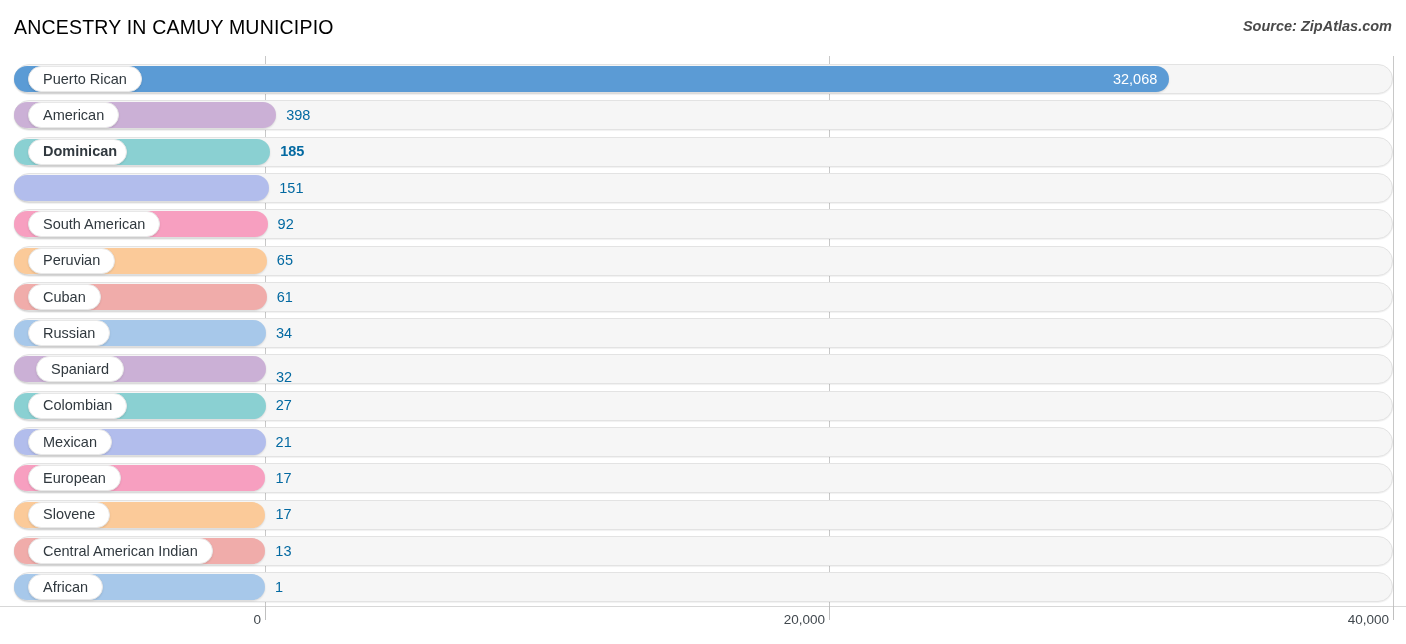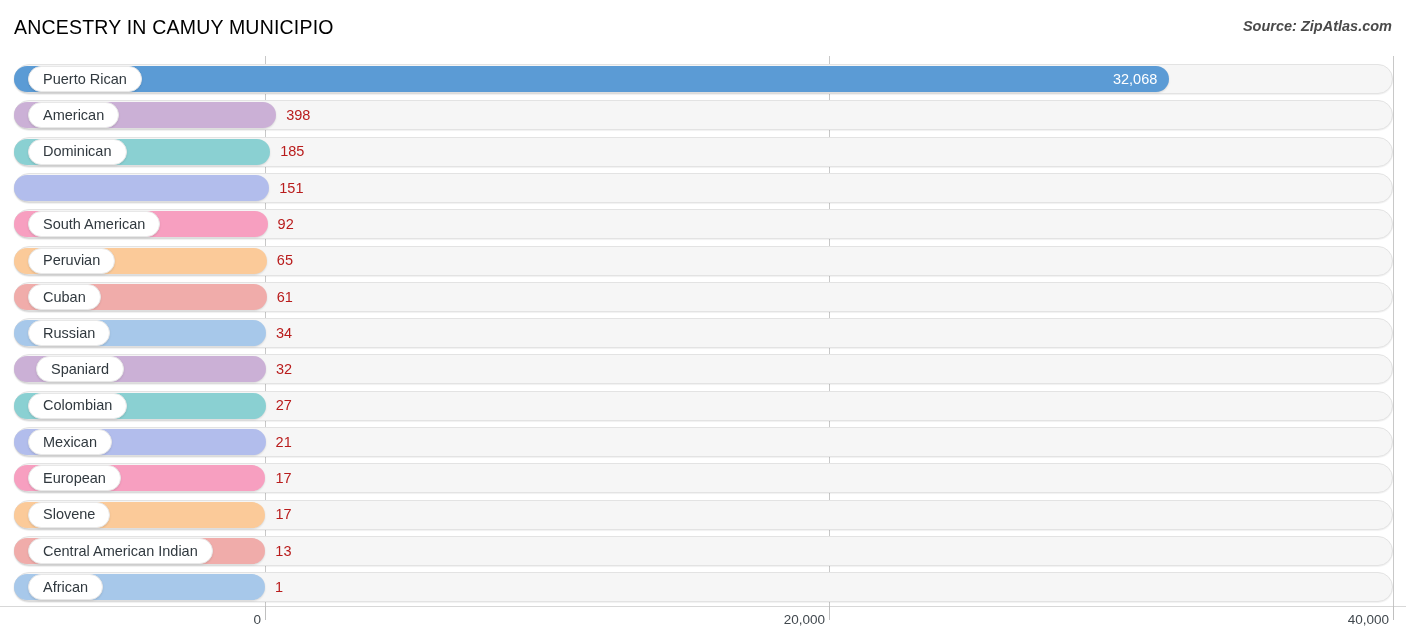--- a/index.html
+++ b/index.html
@@ -111,21 +111,21 @@
     white-space: nowrap;
     line-height: 1;
   }
   .value {
     position: absolute;
     top: 4px;
     height: 26px;
     display: flex;
     align-items: center;
     font-size: 14.5px;
-    color: #b91c1c;
+    color: #0369a1;
     white-space: nowrap;
     line-height: 1;
   }
   .value.inside {
     color: #ffffff;
     justify-content: flex-end;
   }
 
   
   #axis {
@@ -182,21 +182,21 @@
         <div class="value inside" style="left: 1087.32px; width: 70px;">32,068</div>
       </div>
       <div class="row" style="top: 42.3px;">
         <div class="track"></div>
         <div class="bar" style="width: 262.224px; background: rgb(203, 176, 214);"></div>
         <div class="pill" style="left: 28px; width: 91px;">
           <span class="pill-label">American</span>
         </div>
         <div class="value" style="left: 286.224px;">398</div>
       </div>
-      <div class="row" style="top: 78.6px;">
+      <div class="row" style="top: 78.6px; font-weight: bold;">
         <div class="track"></div>
         <div class="bar" style="width: 256.217px; background: rgb(138, 208, 210);"></div>
         <div class="pill" style="left: 28px; width: 99px;">
           <span class="pill-label">Dominican</span>
         </div>
         <div class="value" style="left: 280.217px;">185</div>
       </div>
       <div class="row" style="top: 114.9px;">
         <div class="track"></div>
         <div class="bar" style="width: 255.258px; background: rgb(178, 189, 236);"></div>
@@ -233,21 +233,21 @@
           <span class="pill-label">Russian</span>
         </div>
         <div class="value" style="left: 275.959px;">34</div>
       </div>
       <div class="row" style="top: 296.4px;">
         <div class="track"></div>
         <div class="bar" style="width: 251.902px; background: rgb(203, 176, 214);"></div>
         <div class="pill" style="left: 36px; width: 88px;">
           <span class="pill-label">Spaniard</span>
         </div>
-        <div class="value" style="left: 275.902px;">32</div>
+        <div class="value" style="left: 275.902px; margin-top: 8px;">32</div>
       </div>
       <div class="row" style="top: 332.7px;">
         <div class="track"></div>
         <div class="bar" style="width: 251.761px; background: rgb(138, 208, 210);"></div>
         <div class="pill" style="left: 28px; width: 99px;">
           <span class="pill-label">Colombian</span>
         </div>
         <div class="value" style="left: 275.761px;">27</div>
       </div>
       <div class="row" style="top: 369px;">

